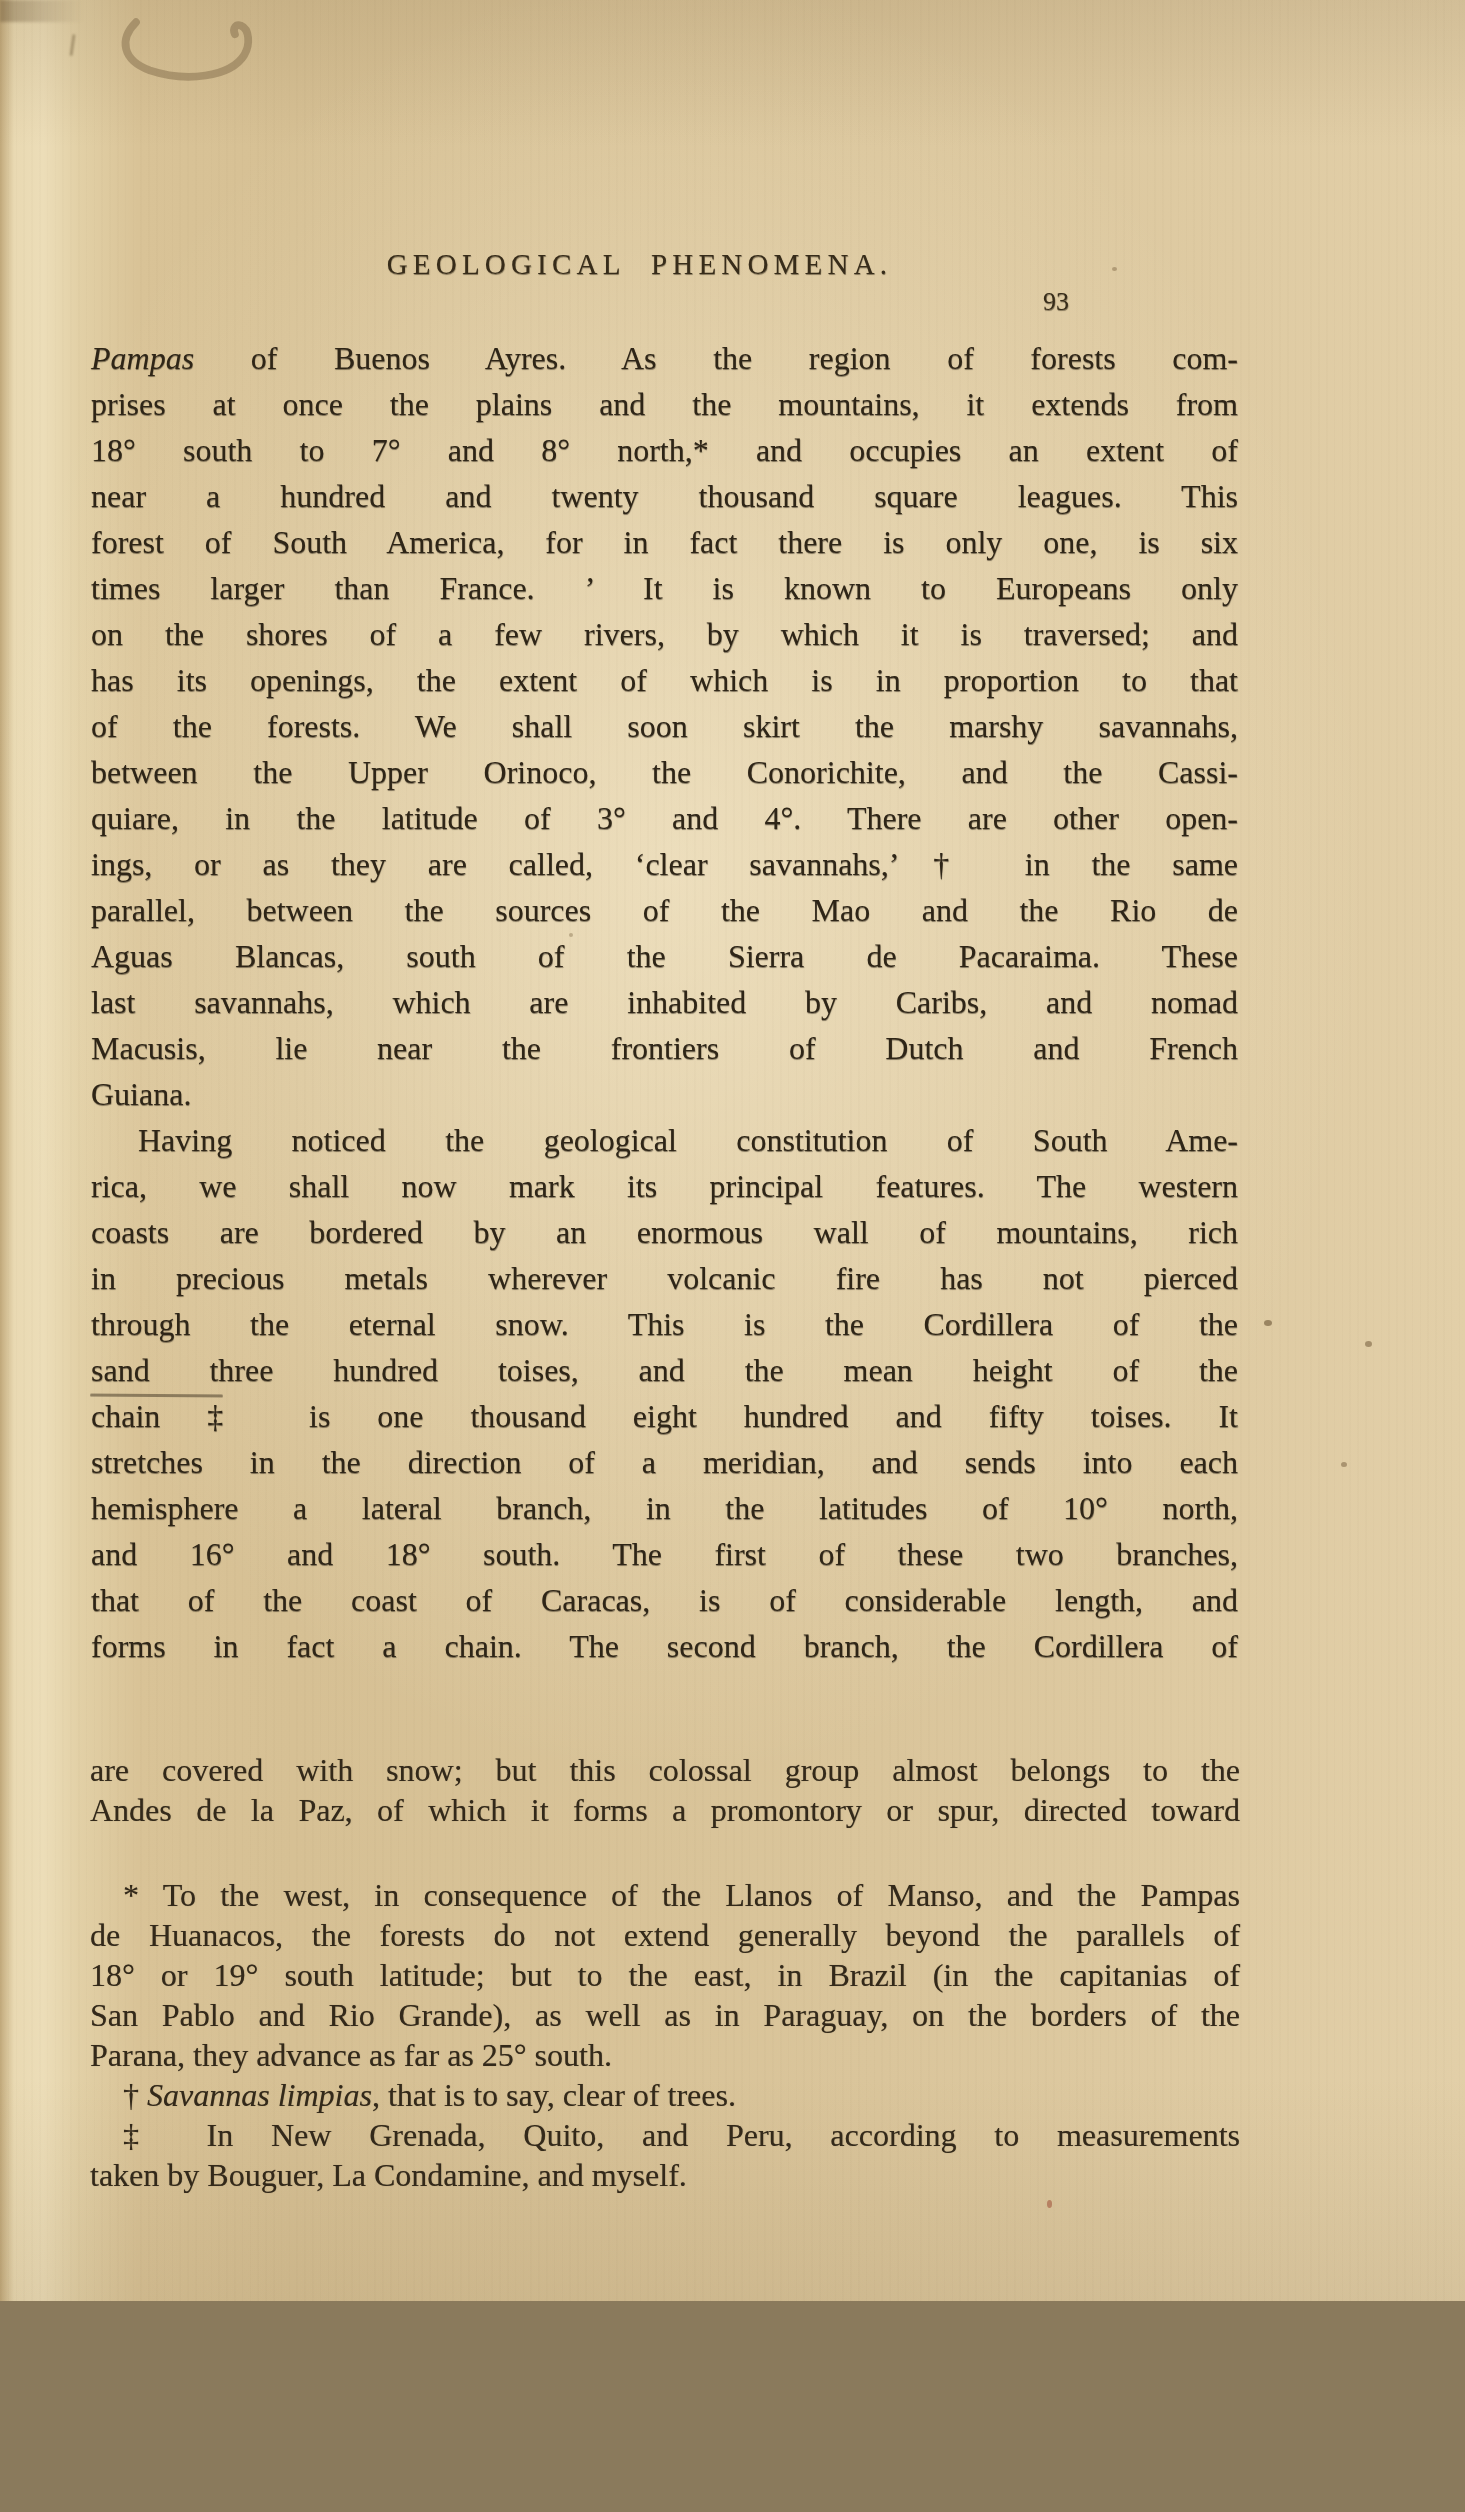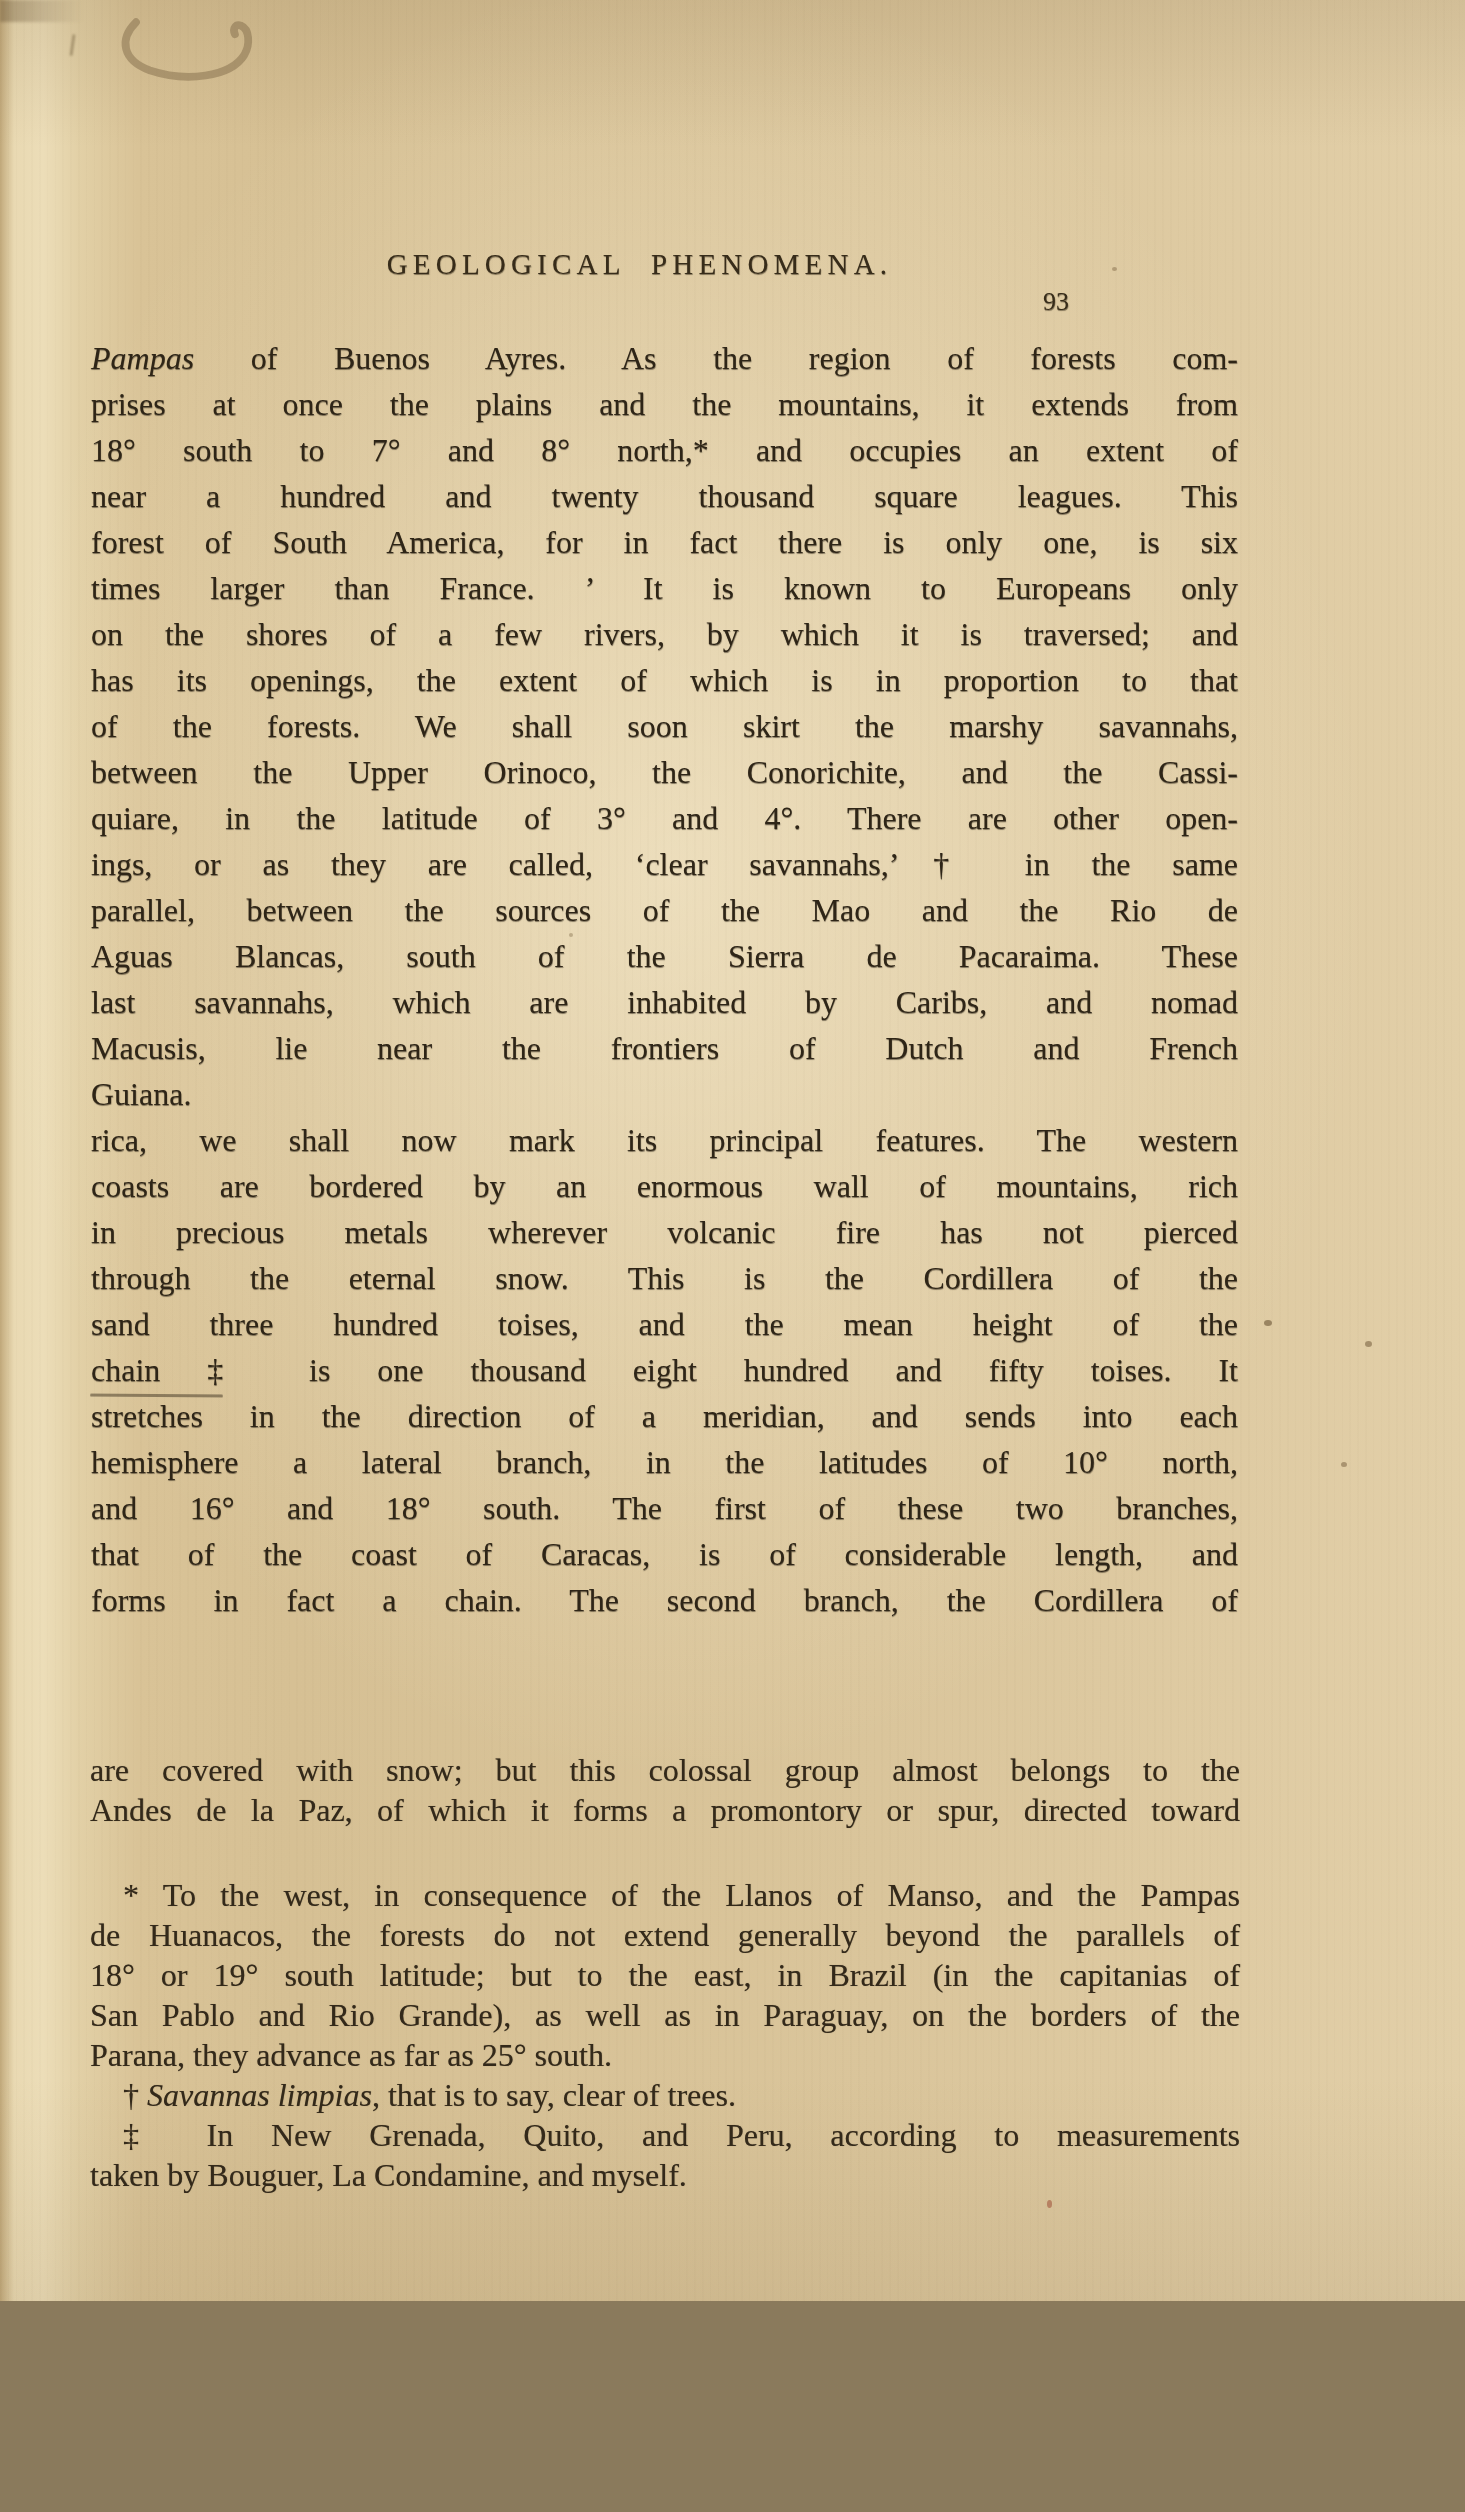--- a/index.html
+++ b/index.html
@@ -88,20 +88,21 @@
       <div class="bline"><span>has its openings, the extent of which is in proportion to that</span></div>
       <div class="bline"><span>of the forests.  We shall soon skirt the marshy savannahs,</span></div>
       <div class="bline"><span>between the Upper Orinoco, the Conorichite, and the Cassi-</span></div>
       <div class="bline"><span>quiare, in the latitude of 3° and 4°.  There are other open-</span></div>
       <div class="bline"><span>ings, or as they are called, ‘clear savannahs,’† in the same</span></div>
       <div class="bline"><span>parallel, between the sources of the Mao and the Rio de</span></div>
       <div class="bline"><span>Aguas Blancas, south of the Sierra de Pacaraima.  These</span></div>
       <div class="bline"><span>last savannahs, which are inhabited by Caribs, and nomad</span></div>
       <div class="bline"><span>Macusis, lie near the frontiers of Dutch and French</span></div>
       <div class="bline flush"><span>Guiana.</span></div>
+      <div class="bline" style="text-indent: 47px;"><span>Having noticed the geological constitution of South Ame-</span></div>
       <div class="bline"><span>rica, we shall now mark its principal features.  The western</span></div>
       <div class="bline"><span>coasts are bordered by an enormous wall of mountains, rich</span></div>
       <div class="bline"><span>in precious metals wherever volcanic fire has not pierced</span></div>
       <div class="bline"><span>through the eternal snow.  This is the Cordillera of the</span></div>
       <div class="bline"><span>sand three hundred toises, and the mean height of the</span></div>
       <div class="bline"><span>chain ‡ is one thousand eight hundred and fifty toises.  It</span></div>
       <div class="bline"><span>stretches in the direction of a meridian, and sends into each</span></div>
       <div class="bline"><span>hemisphere a lateral branch, in the latitudes of 10° north,</span></div>
       <div class="bline"><span>and 16° and 18° south.  The first of these two branches,</span></div>
       <div class="bline"><span>that of the coast of Caracas, is of considerable length, and</span></div>

